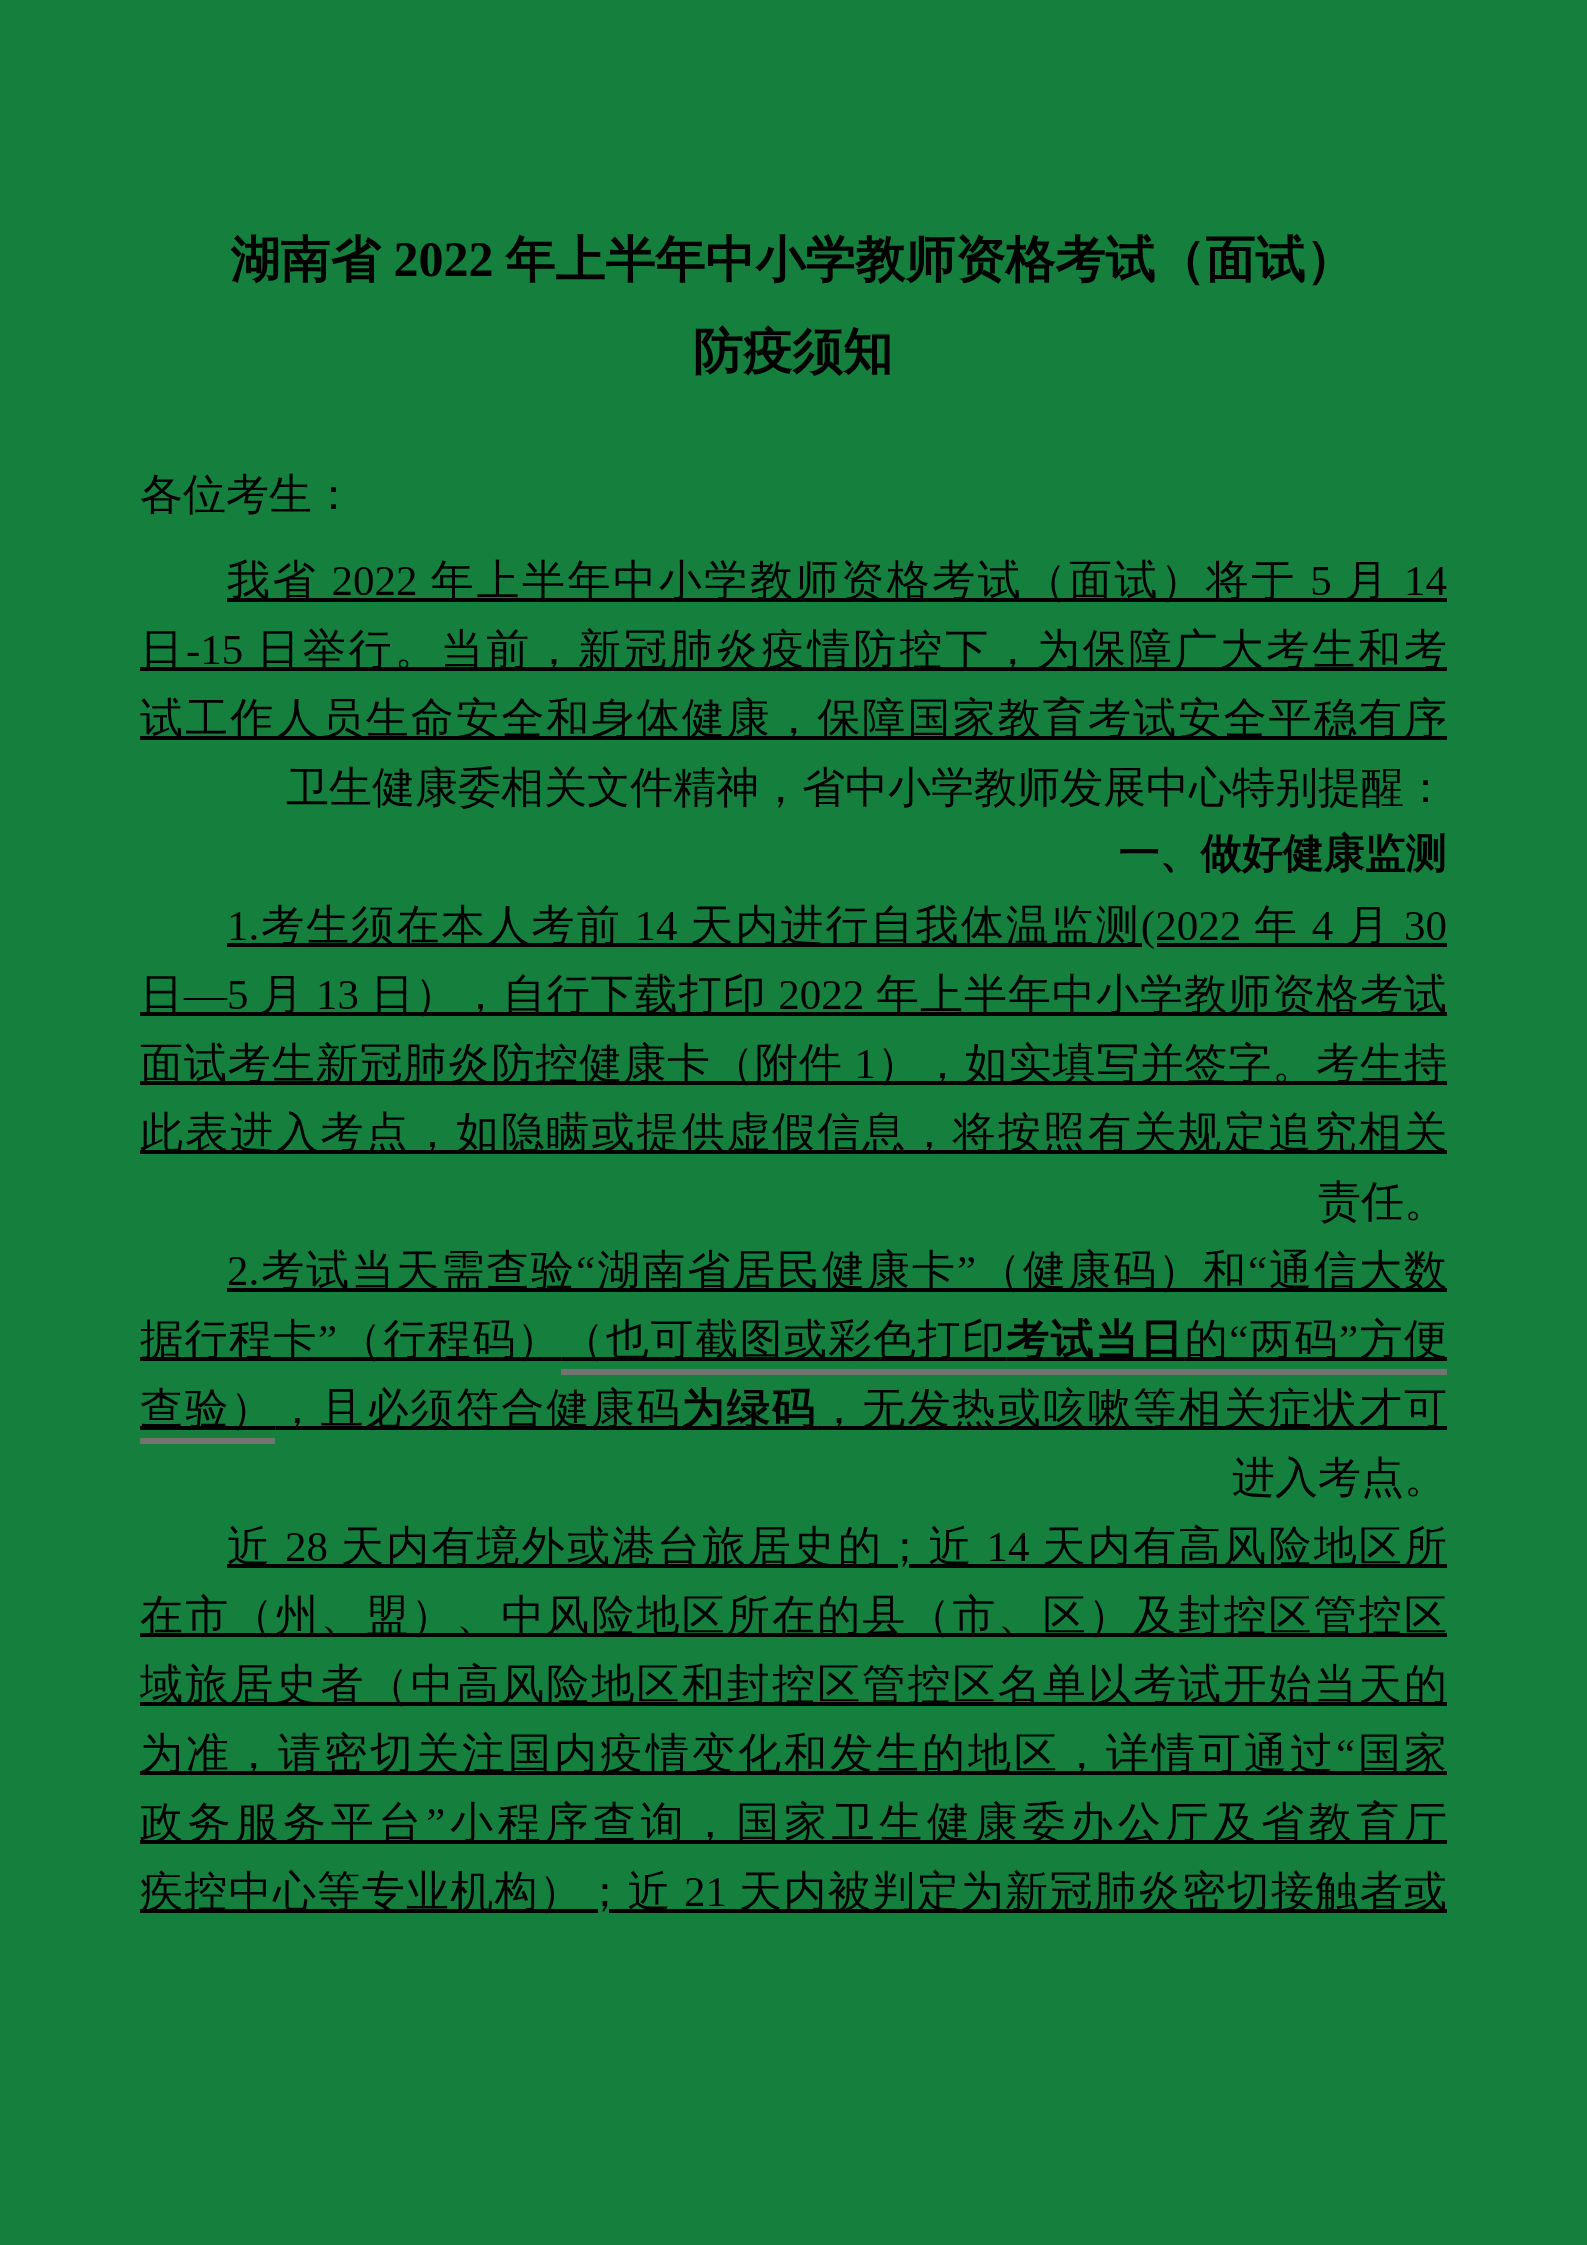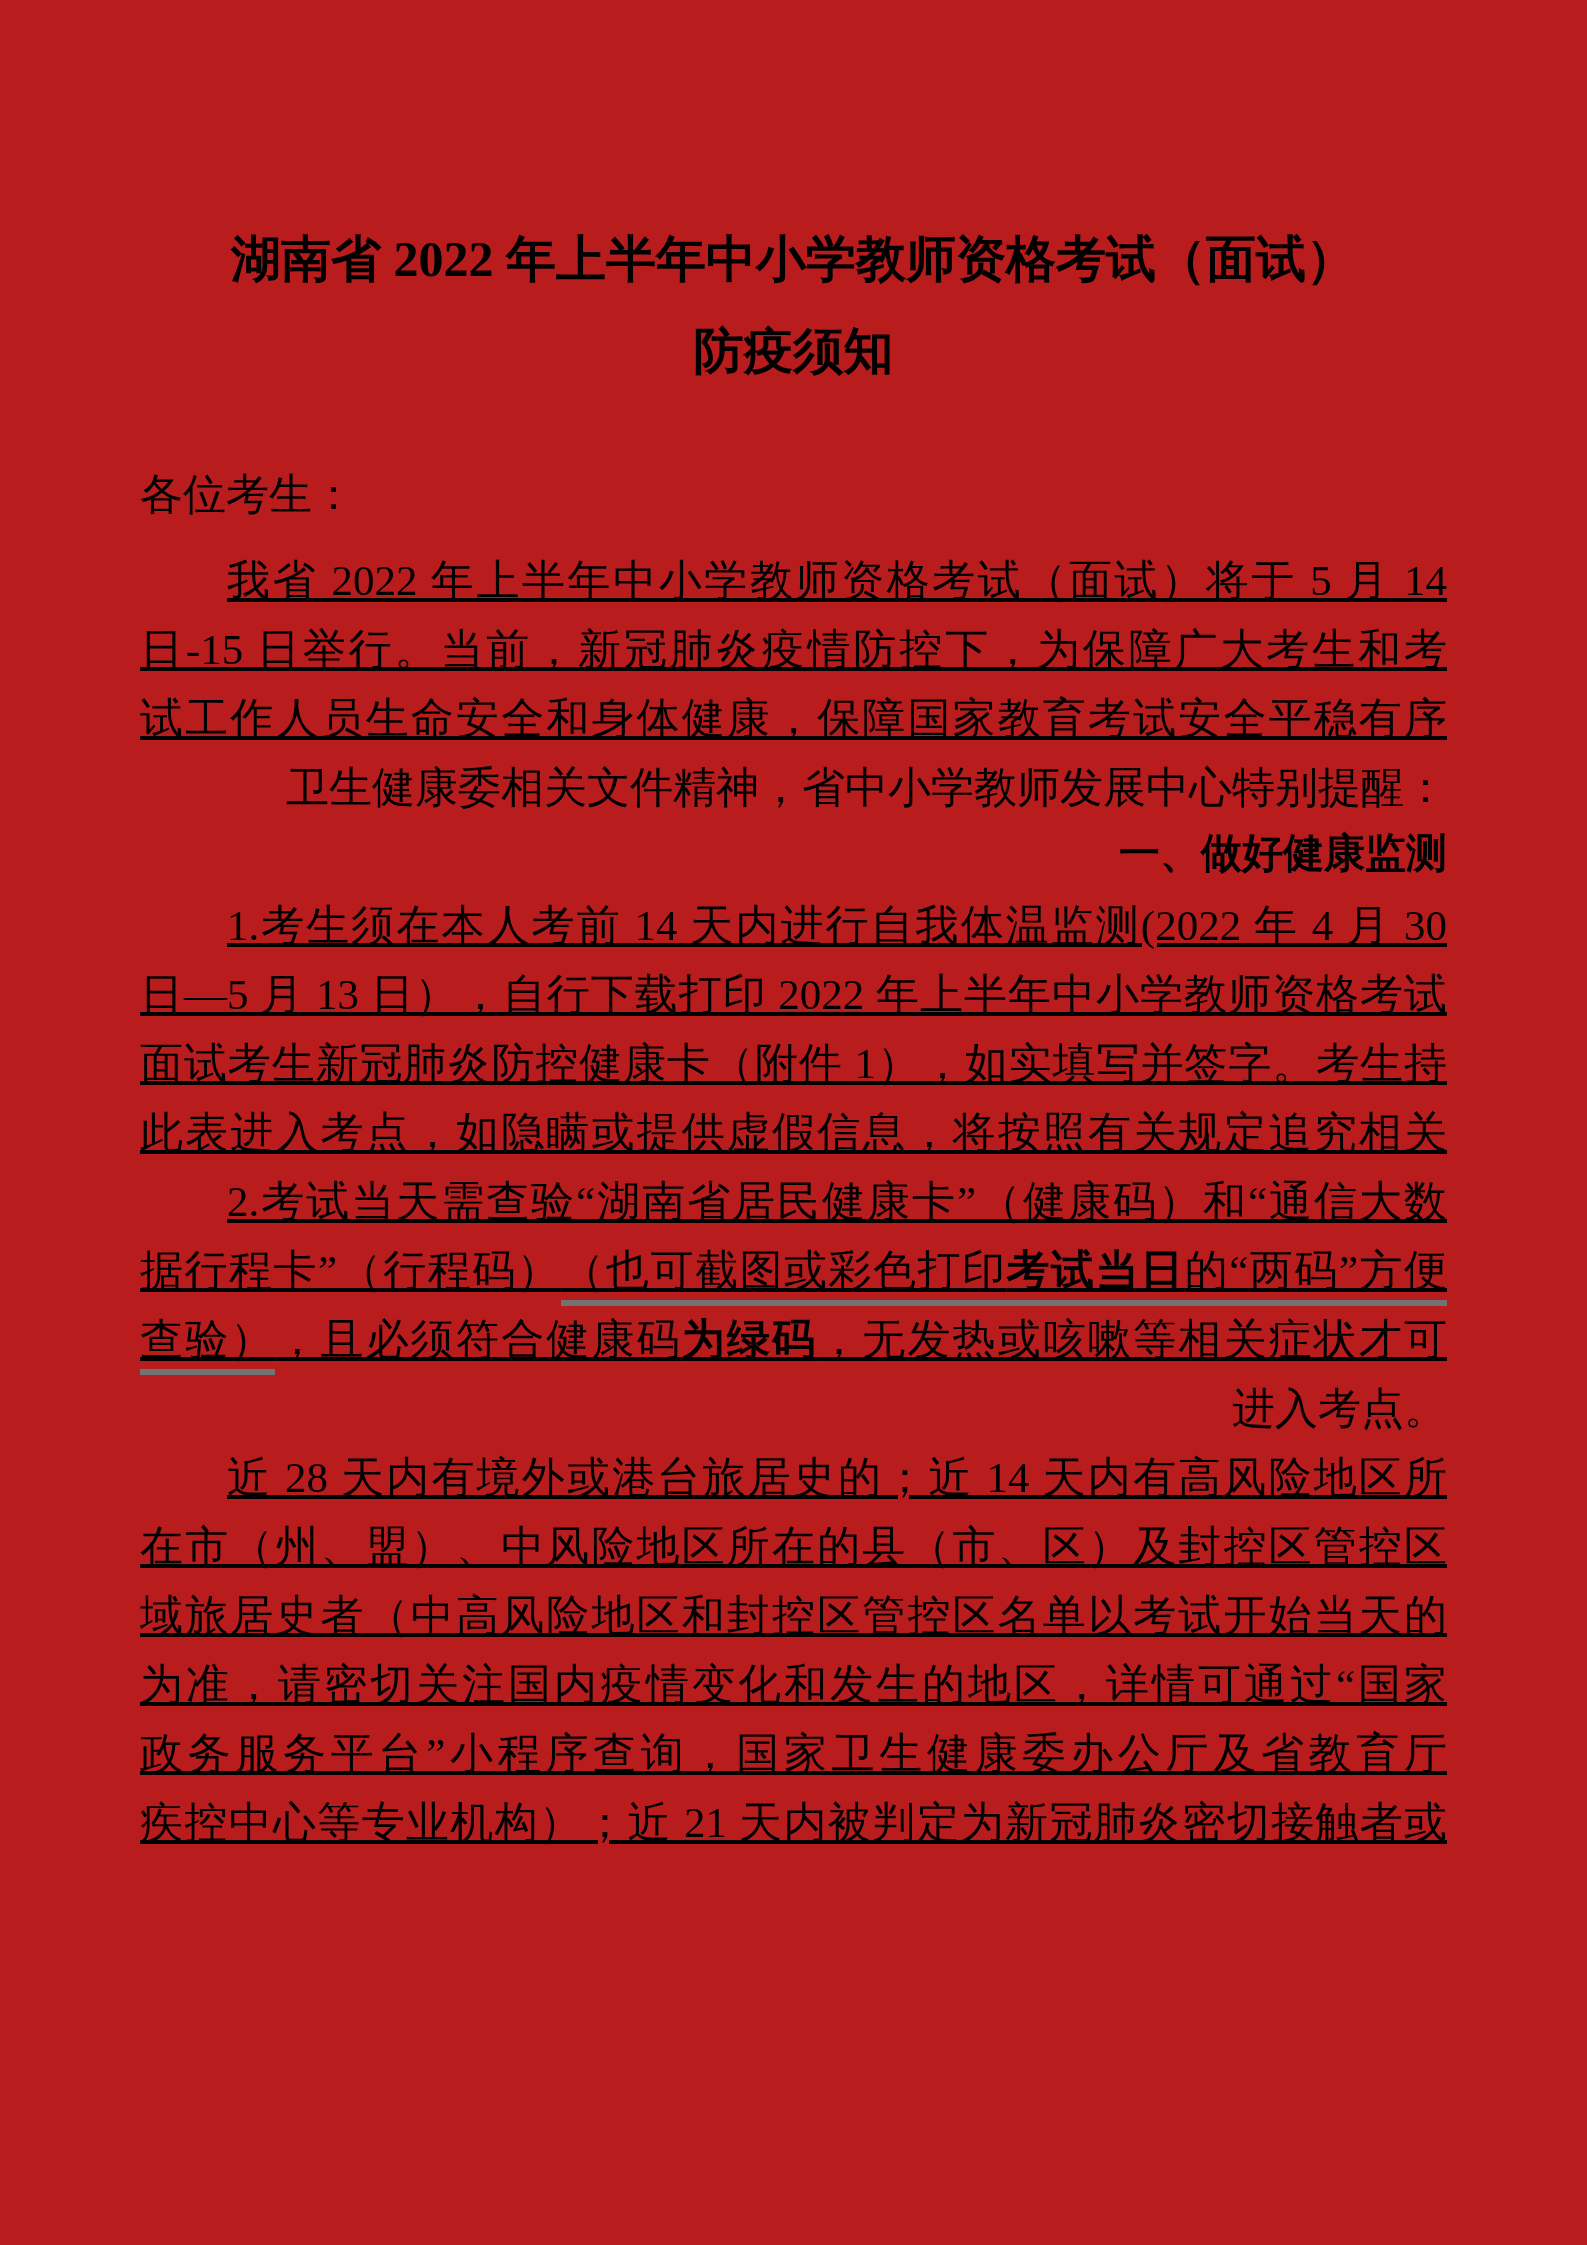--- a/index.html
+++ b/index.html
@@ -4,21 +4,21 @@
 <style>
   html, body {
     margin: 0;
     padding: 0;
     background: #ffffff;
   }
   .page {
     position: relative;
     width: 1587px;
     height: 2245px;
-    background: #b91c1c;
+    background: #15803d;
     color: #000000;
     font-family: "Liberation Serif", serif;
     overflow: hidden;
   }
   .title-block {
     position: absolute;
     top: 213px;
     left: 0;
     width: 100%;
     text-align: center;
@@ -78,20 +78,21 @@
     <div>
         <div class="line indent just"><span class="seg">我省 2022 年上半年中小学教师资格考试（面试）将于 5 月 14</span></div>
         <div class="line just"><span class="seg">日-15 日举行。当前，新冠肺炎疫情防控下，为保障广大考生和考</span></div>
         <div class="line just"><span class="seg">试工作人员生命安全和身体健康，保障国家教育考试安全平稳有序</span></div>
         <div class="line"><span class="seg">卫生健康委相关文件精神，省中小学教师发展中心特别提醒：</span></div>
         <div class="line indent heading"><span class="seg">一、做好健康监测</span></div>
         <div class="line indent just"><span class="seg">1.考生须在本人考前 14 天内进行自我体温监测(2022 年 4 月 30</span></div>
         <div class="line just"><span class="seg">日—5 月 13 日），自行下载打印 2022 年上半年中小学教师资格考试</span></div>
         <div class="line just"><span class="seg">面试考生新冠肺炎防控健康卡（附件 1），如实填写并签字。考生持</span></div>
         <div class="line just"><span class="seg">此表进入考点，如隐瞒或提供虚假信息，将按照有关规定追究相关</span></div>
+        <div class="line"><span class="seg">责任。</span></div>
         <div class="line indent just"><span class="seg">2.考试当天需查验“湖南省居民健康卡”（健康码）和“通信大数</span></div>
         <div class="line just"><span class="seg">据行程卡”（行程码）</span><span class="seg u">（也可截图或彩色打印</span><span class="seg b u">考试当日</span><span class="seg u">的“两码”方便</span></div>
         <div class="line just"><span class="seg u">查验）</span><span class="seg">，且必须符合健康码</span><span class="seg b">为绿码</span><span class="seg">，无发热或咳嗽等相关症状才可</span></div>
         <div class="line"><span class="seg">进入考点。</span></div>
         <div class="line indent just"><span class="seg">近 28 天内有境外或港台旅居史的；近 14 天内有高风险地区所</span></div>
         <div class="line just"><span class="seg">在市（州、盟）、中风险地区所在的县（市、区）及封控区管控区</span></div>
         <div class="line just"><span class="seg">域旅居史者（中高风险地区和封控区管控区名单以考试开始当天的</span></div>
         <div class="line just"><span class="seg">为准，请密切关注国内疫情变化和发生的地区，详情可通过“国家</span></div>
         <div class="line just"><span class="seg">政务服务平台”小程序查询，国家卫生健康委办公厅及省教育厅</span></div>
         <div class="line just"><span class="seg">疾控中心等专业机构）；近 21 天内被判定为新冠肺炎密切接触者或</span></div>

